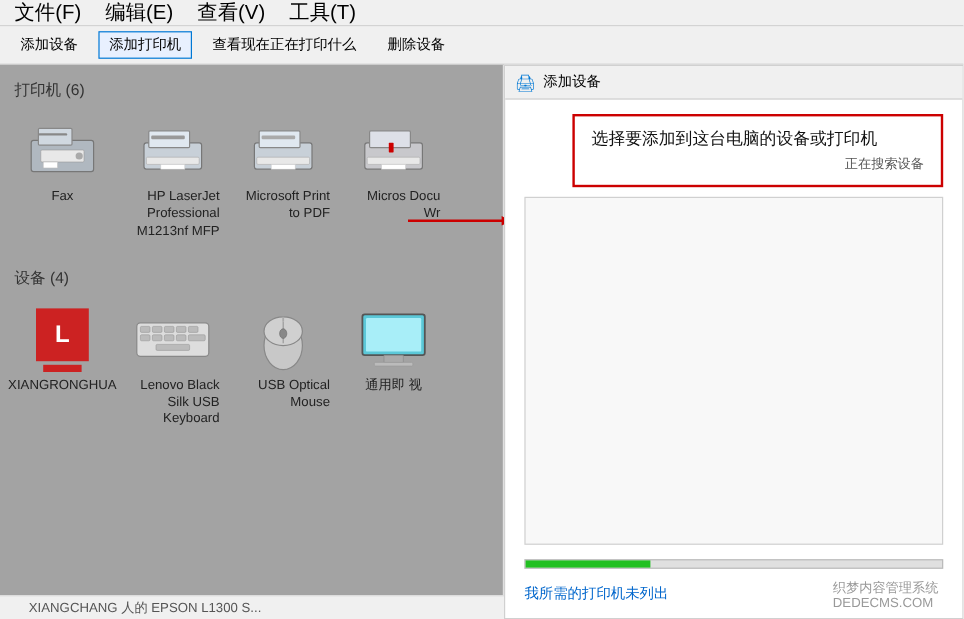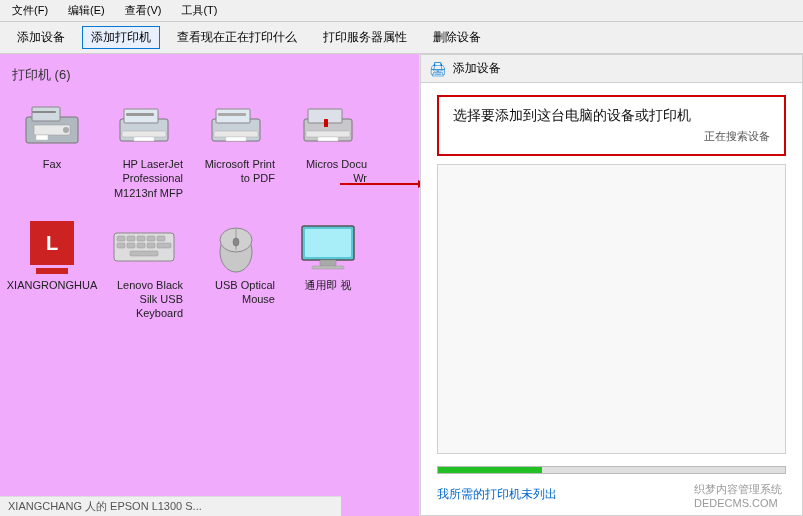--- a/index.html
+++ b/index.html
@@ -17,21 +17,21 @@
     .menu-bar {
       display: flex;
       align-items: center;
       background: #f0f0f0;
       border-bottom: 1px solid #ccc;
       padding: 2px 8px;
       gap: 12px;
       height: 22px;
     }
     .menu-item {
-      font-size: 11px;
+      font-size: 17px;
       color: #000;
       cursor: pointer;
       padding: 0 4px;
     }
 
     
     .toolbar {
       display: flex;
       align-items: center;
       background: #f0f0f0;
@@ -58,21 +58,21 @@
     
     .main-content {
       display: flex;
       height: calc(516px - 22px - 32px);
       position: relative;
     }
 
     
     .left-panel {
       width: 420px;
-      background: #f0abfc;
+      background: #a3a3a3;
       overflow: hidden;
       padding: 8px 0;
       border-right: 1px solid #e0e0e0;
     }
 
     
     .section-header {
       font-size: 13px;
       font-weight: normal;
       color: #333;
@@ -158,20 +158,21 @@
       padding: 12px 16px;
       display: flex;
       flex-direction: column;
       gap: 8px;
     }
 
     .prompt-box {
       border: 2px solid #c00;
       padding: 10px 14px;
       background: #fff;
+      margin-left: 40px;
     }
     .prompt-title {
       font-size: 14px;
       color: #111;
       font-weight: 500;
       margin-bottom: 4px;
     }
     .prompt-subtitle {
       font-size: 11px;
       color: #555;
@@ -227,21 +228,20 @@
   <span class="menu-item">文件(F)</span>
   <span class="menu-item">编辑(E)</span>
   <span class="menu-item">查看(V)</span>
   <span class="menu-item">工具(T)</span>
 </div>
 
 <div class="toolbar">
   <button class="toolbar-btn">添加设备</button>
   <button class="toolbar-btn active">添加打印机</button>
   <button class="toolbar-btn">查看现在正在打印什么</button>
-  <button class="toolbar-btn">打印服务器属性</button>
   <button class="toolbar-btn">删除设备</button>
 </div>
 
 <div class="main-content">
 
   <div class="left-panel">
 
     <div class="section-header">打印机 (6)</div>
     <div class="device-grid">
 
@@ -293,20 +293,21 @@
             <rect x="8" y="28" width="44" height="6" rx="1" fill="#e8e8e8" stroke="#aaa" stroke-width="0.5"></rect>
             <rect x="20" y="34" width="20" height="4" fill="#fff" stroke="#ccc" stroke-width="0.5"></rect>
             <rect x="26" y="16" width="4" height="8" fill="#c00" rx="0.5"></rect>
           </svg>
         </div>
         <div class="device-label">Micros Docu Wr</div>
       </div>
 
     </div>
 
+    <div class="section-header" style="margin-top:8px;">设备 (4)</div>
     <div class="device-grid">
 
       <div class="device-item">
         <div class="device-icon">
           <div style="display:flex;flex-direction:column;align-items:center;gap:2px;">
             <div class="red-square">L</div>
             <div style="width:32px;height:6px;background:#cc2222;margin-top:1px;"></div>
           </div>
         </div>
         <div class="device-label">XIANGRONGHUA</div>
@@ -352,21 +353,21 @@
             <rect x="7" y="7" width="46" height="28" rx="1" fill="#a8eef8"></rect>
             <rect x="22" y="38" width="16" height="6" fill="#aaa" stroke="#888" stroke-width="0.5"></rect>
             <rect x="14" y="44" width="32" height="3" rx="1" fill="#bbb" stroke="#999" stroke-width="0.5"></rect>
           </svg>
         </div>
         <div class="device-label">通用即 视</div>
       </div>
 
     </div>
 
-    <div style="position:absolute;bottom:0;left:0;width:341px;background:#f0f0f0;border-top:1px solid #ddd;padding:2px 8px;font-size:11px;color:#555;">XIANGCHANG 人的 EPSON L1300 S...</div>
+    <div style="position:absolute;bottom:0;left:0;width:420px;background:#f0f0f0;border-top:1px solid #ddd;padding:2px 24px;font-size:11px;color:#555;">XIANGCHANG 人的 EPSON L1300 S...</div>
 
     <svg class="arrow-overlay" xmlns="http://www.w3.org/2000/svg">
 
       <line x1="340" y1="130" x2="420" y2="130" stroke="#c00" stroke-width="2"></line>
       <polygon points="418,126 426,130 418,134" fill="#c00"></polygon>
     </svg>
 
   </div>
 
   <div class="right-panel">

